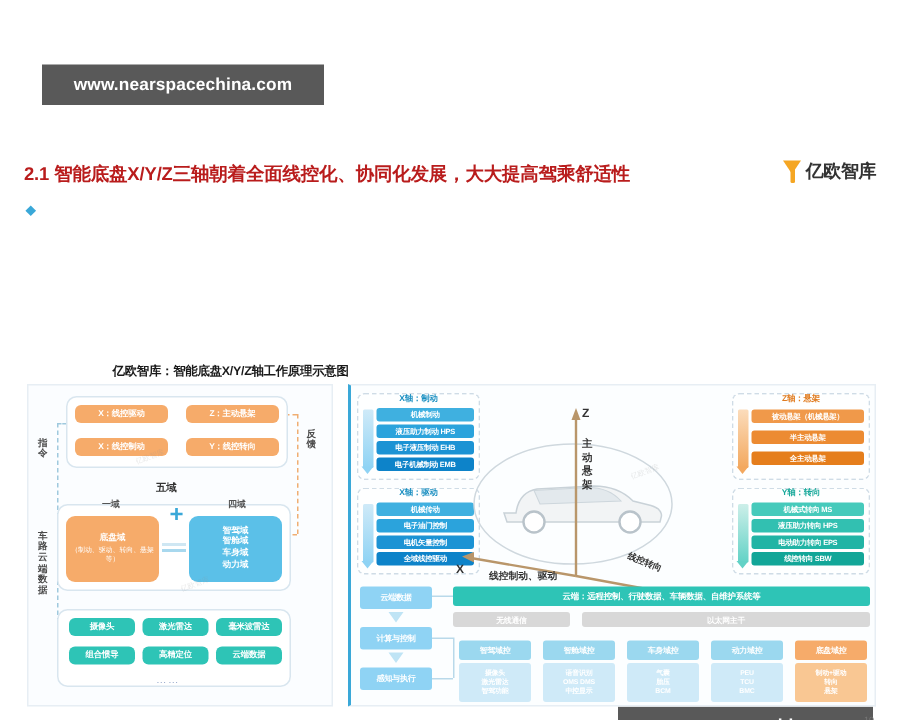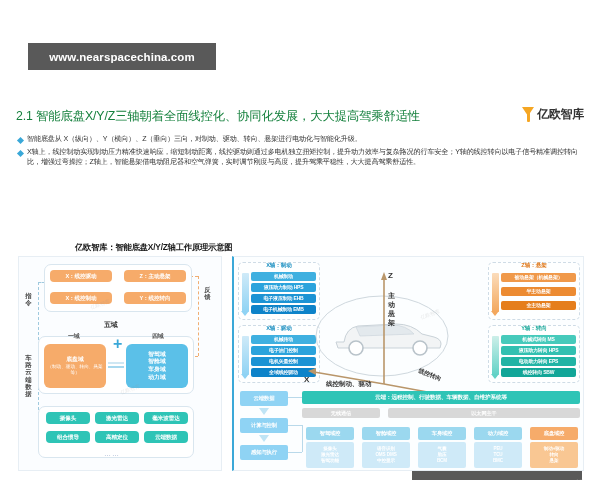--- a/index.html
+++ b/index.html
@@ -22,21 +22,21 @@
 
   
   #slide {
     position: absolute; left: 0; top: 55px; width: 600px; height: 370px;
     background: #fff;
   }
 
   
   #title-row { position:absolute; left:16px; top:22px; width:568px; height:20px; }
   #title {
-    font-size: 12.3px; font-weight: normal; color: #15803d;
+    font-size: 12.3px; font-weight: bold; color: #b91c1c;
     letter-spacing: -.1px; white-space: nowrap;
   }
   #logo { position:absolute; right:0; top:-2px; display:flex; align-items:center; gap:2px; }
   #logo .mark { position:relative; width:13px; height:15px; }
   #logo .mark:before{
     content:""; position:absolute; left:0; top:0; width:0; height:0;
     border-left:6px solid transparent; border-right:6px solid transparent;
     border-top:9px solid #f5a623;
   }
   #logo .mark:after{
@@ -233,25 +233,20 @@
       <div id="title">2.1 智能底盘X/Y/Z三轴朝着全面线控化、协同化发展，大大提高驾乘舒适性</div>
       <div id="logo">
         <span class="mark"></span>
         <span class="txt">亿欧智库</span>
       </div>
     </div>
 
     <div class="bullets">
       <div class="bullet">
         <span class="dia"></span>
-        <span class="btxt">智能底盘从 X（纵向）、Y（横向）、Z（垂向）三向，对制动、驱动、转向、悬架进行电动化与智能化升级。</span>
-      </div>
-      <div class="bullet">
-        <span class="dia"></span>
-        <span class="btxt">X轴上，线控制动实现制动压力精准快速响应，缩短制动距离，线控驱动则通过多电机独立扭矩控制，提升动力效率与复杂路况的行车安全；Y轴的线控转向以电子信号精准调控转向比，增强过弯操控；Z轴上，智能悬架借电动阻尼器和空气弹簧，实时调节刚度与高度，提升驾乘平稳性，大大提高驾乘舒适性。</span>
       </div>
     </div>
 
     <div class="cap" id="cap-left">亿欧智库：智能底盘X/Y/Z轴工作原理示意图</div>
 
     <div class="panel" id="panel-left"></div>
 
     <div class="vlabel" id="vl-cmd">指令</div>
     <div class="vlabel" id="vl-cloud">车路云端数据</div>
     <div class="vlabel" id="vl-fb">反馈</div>

